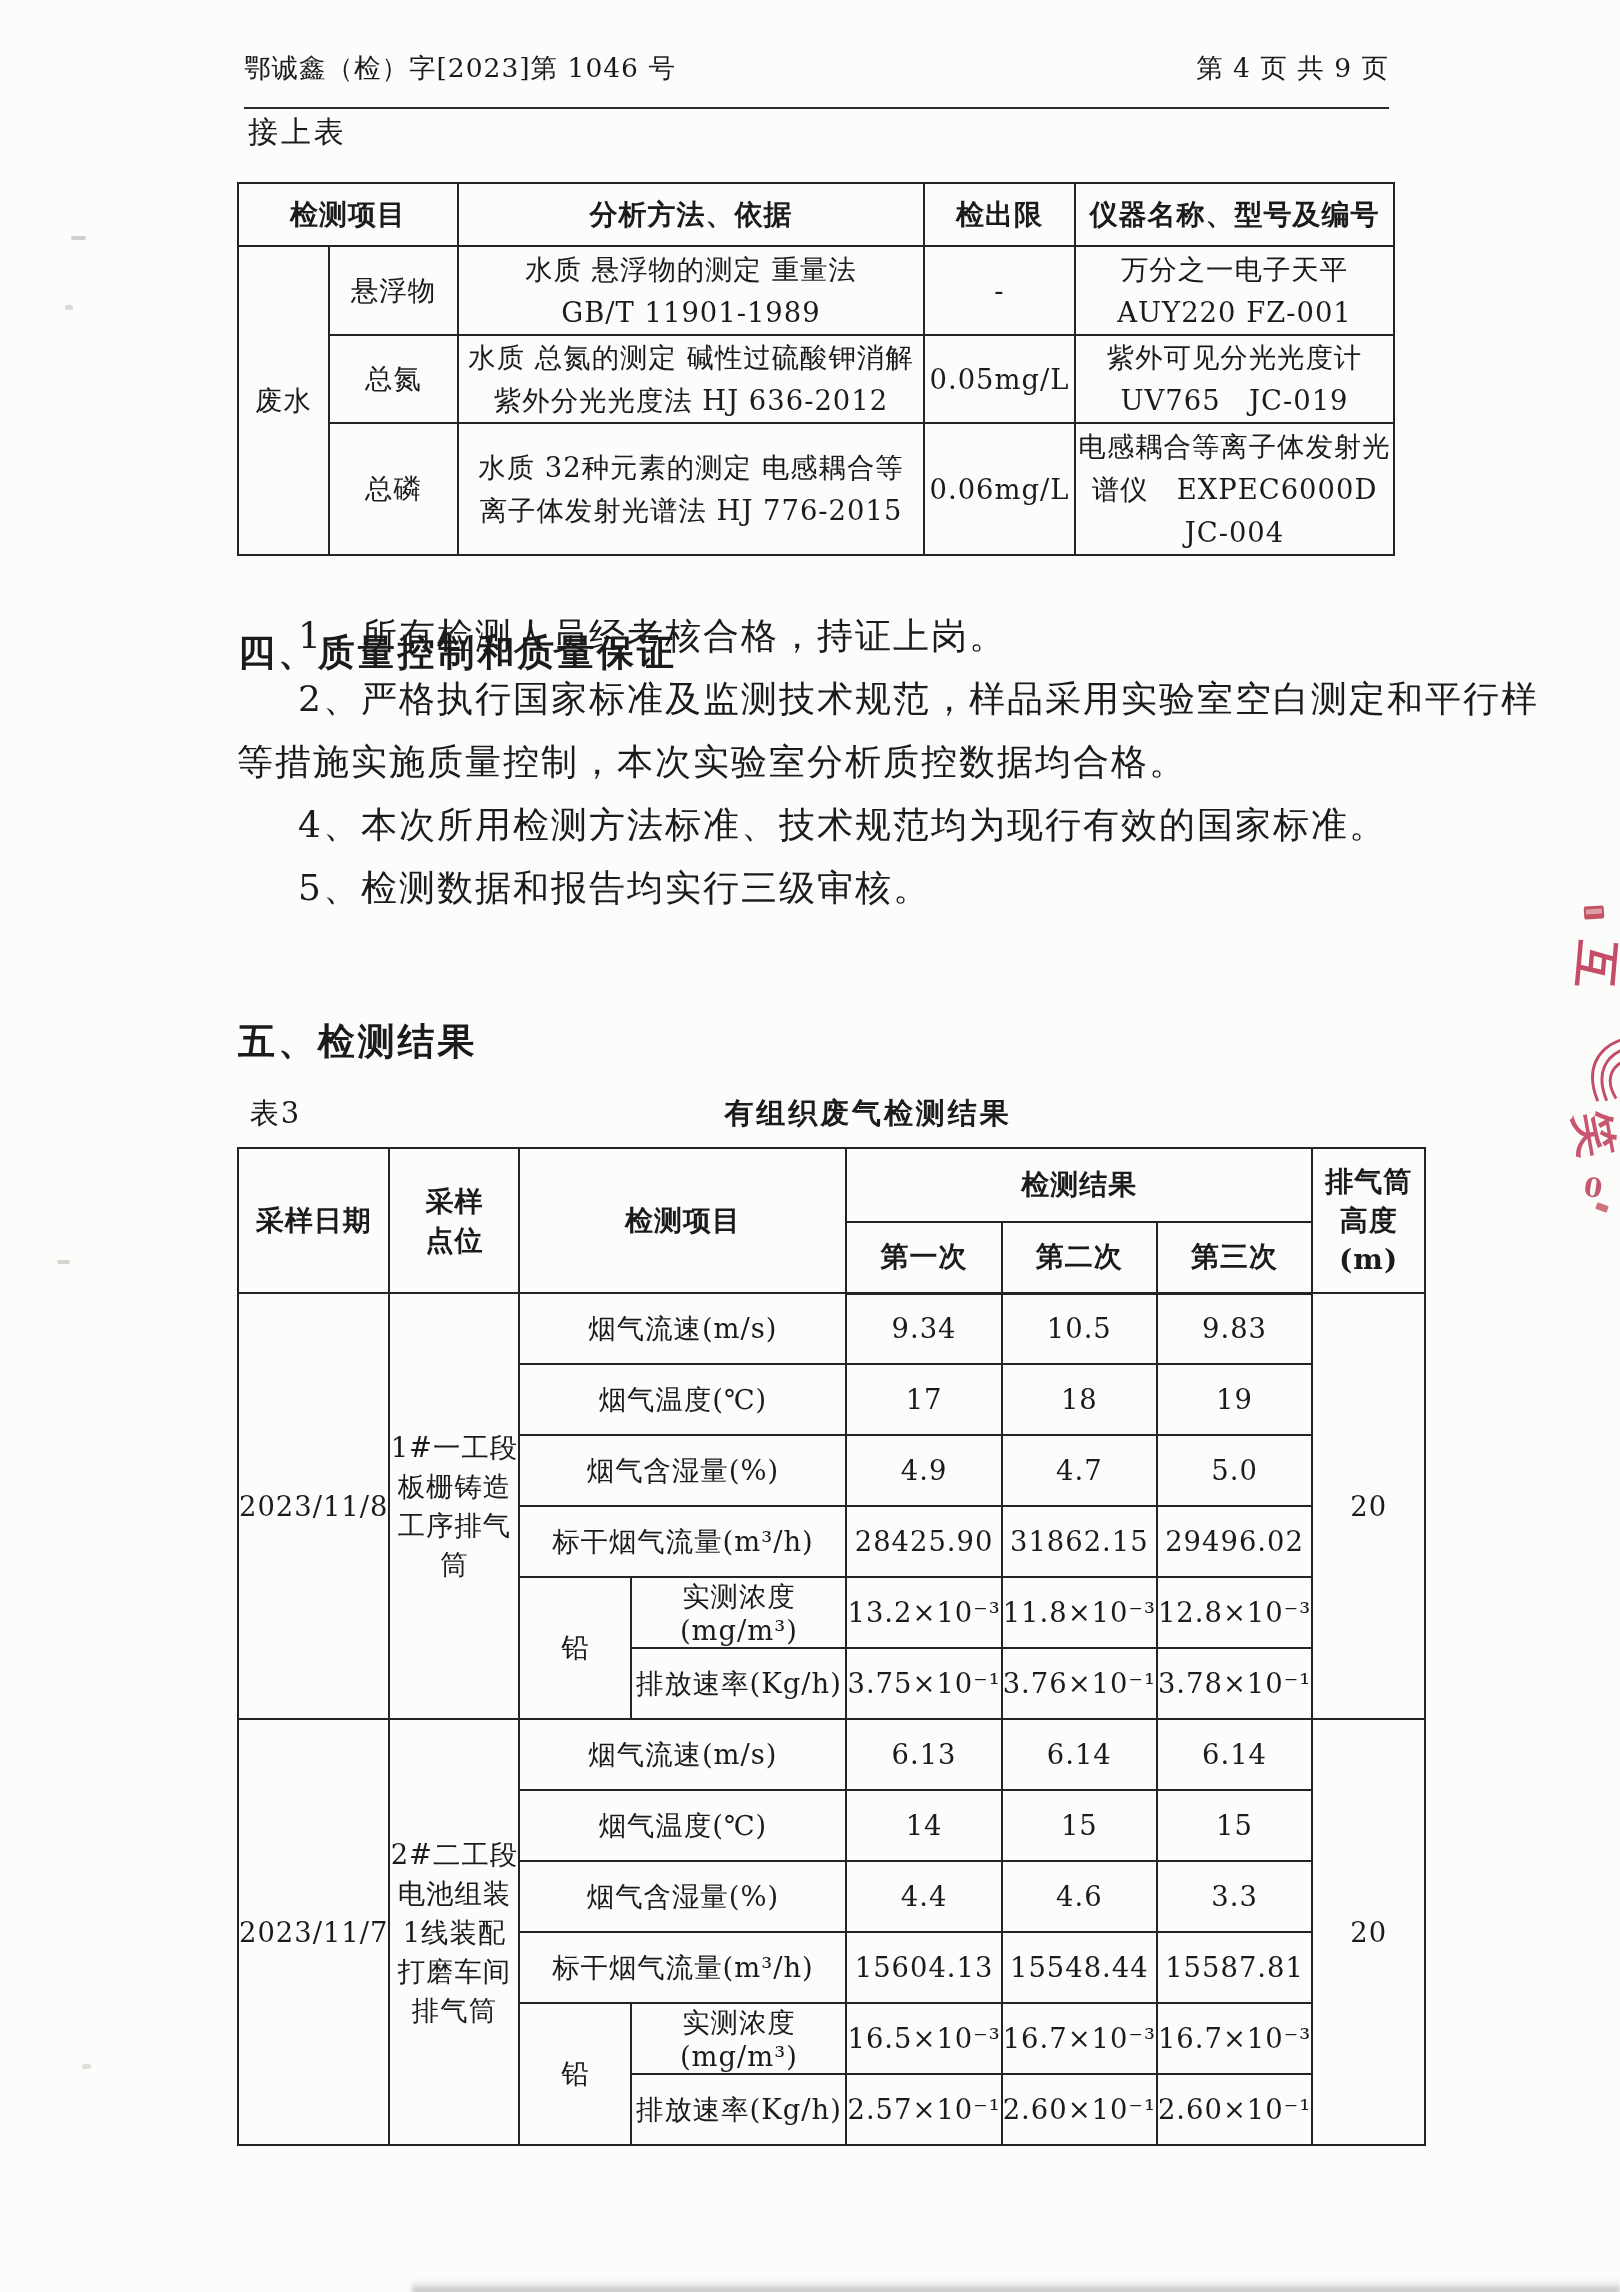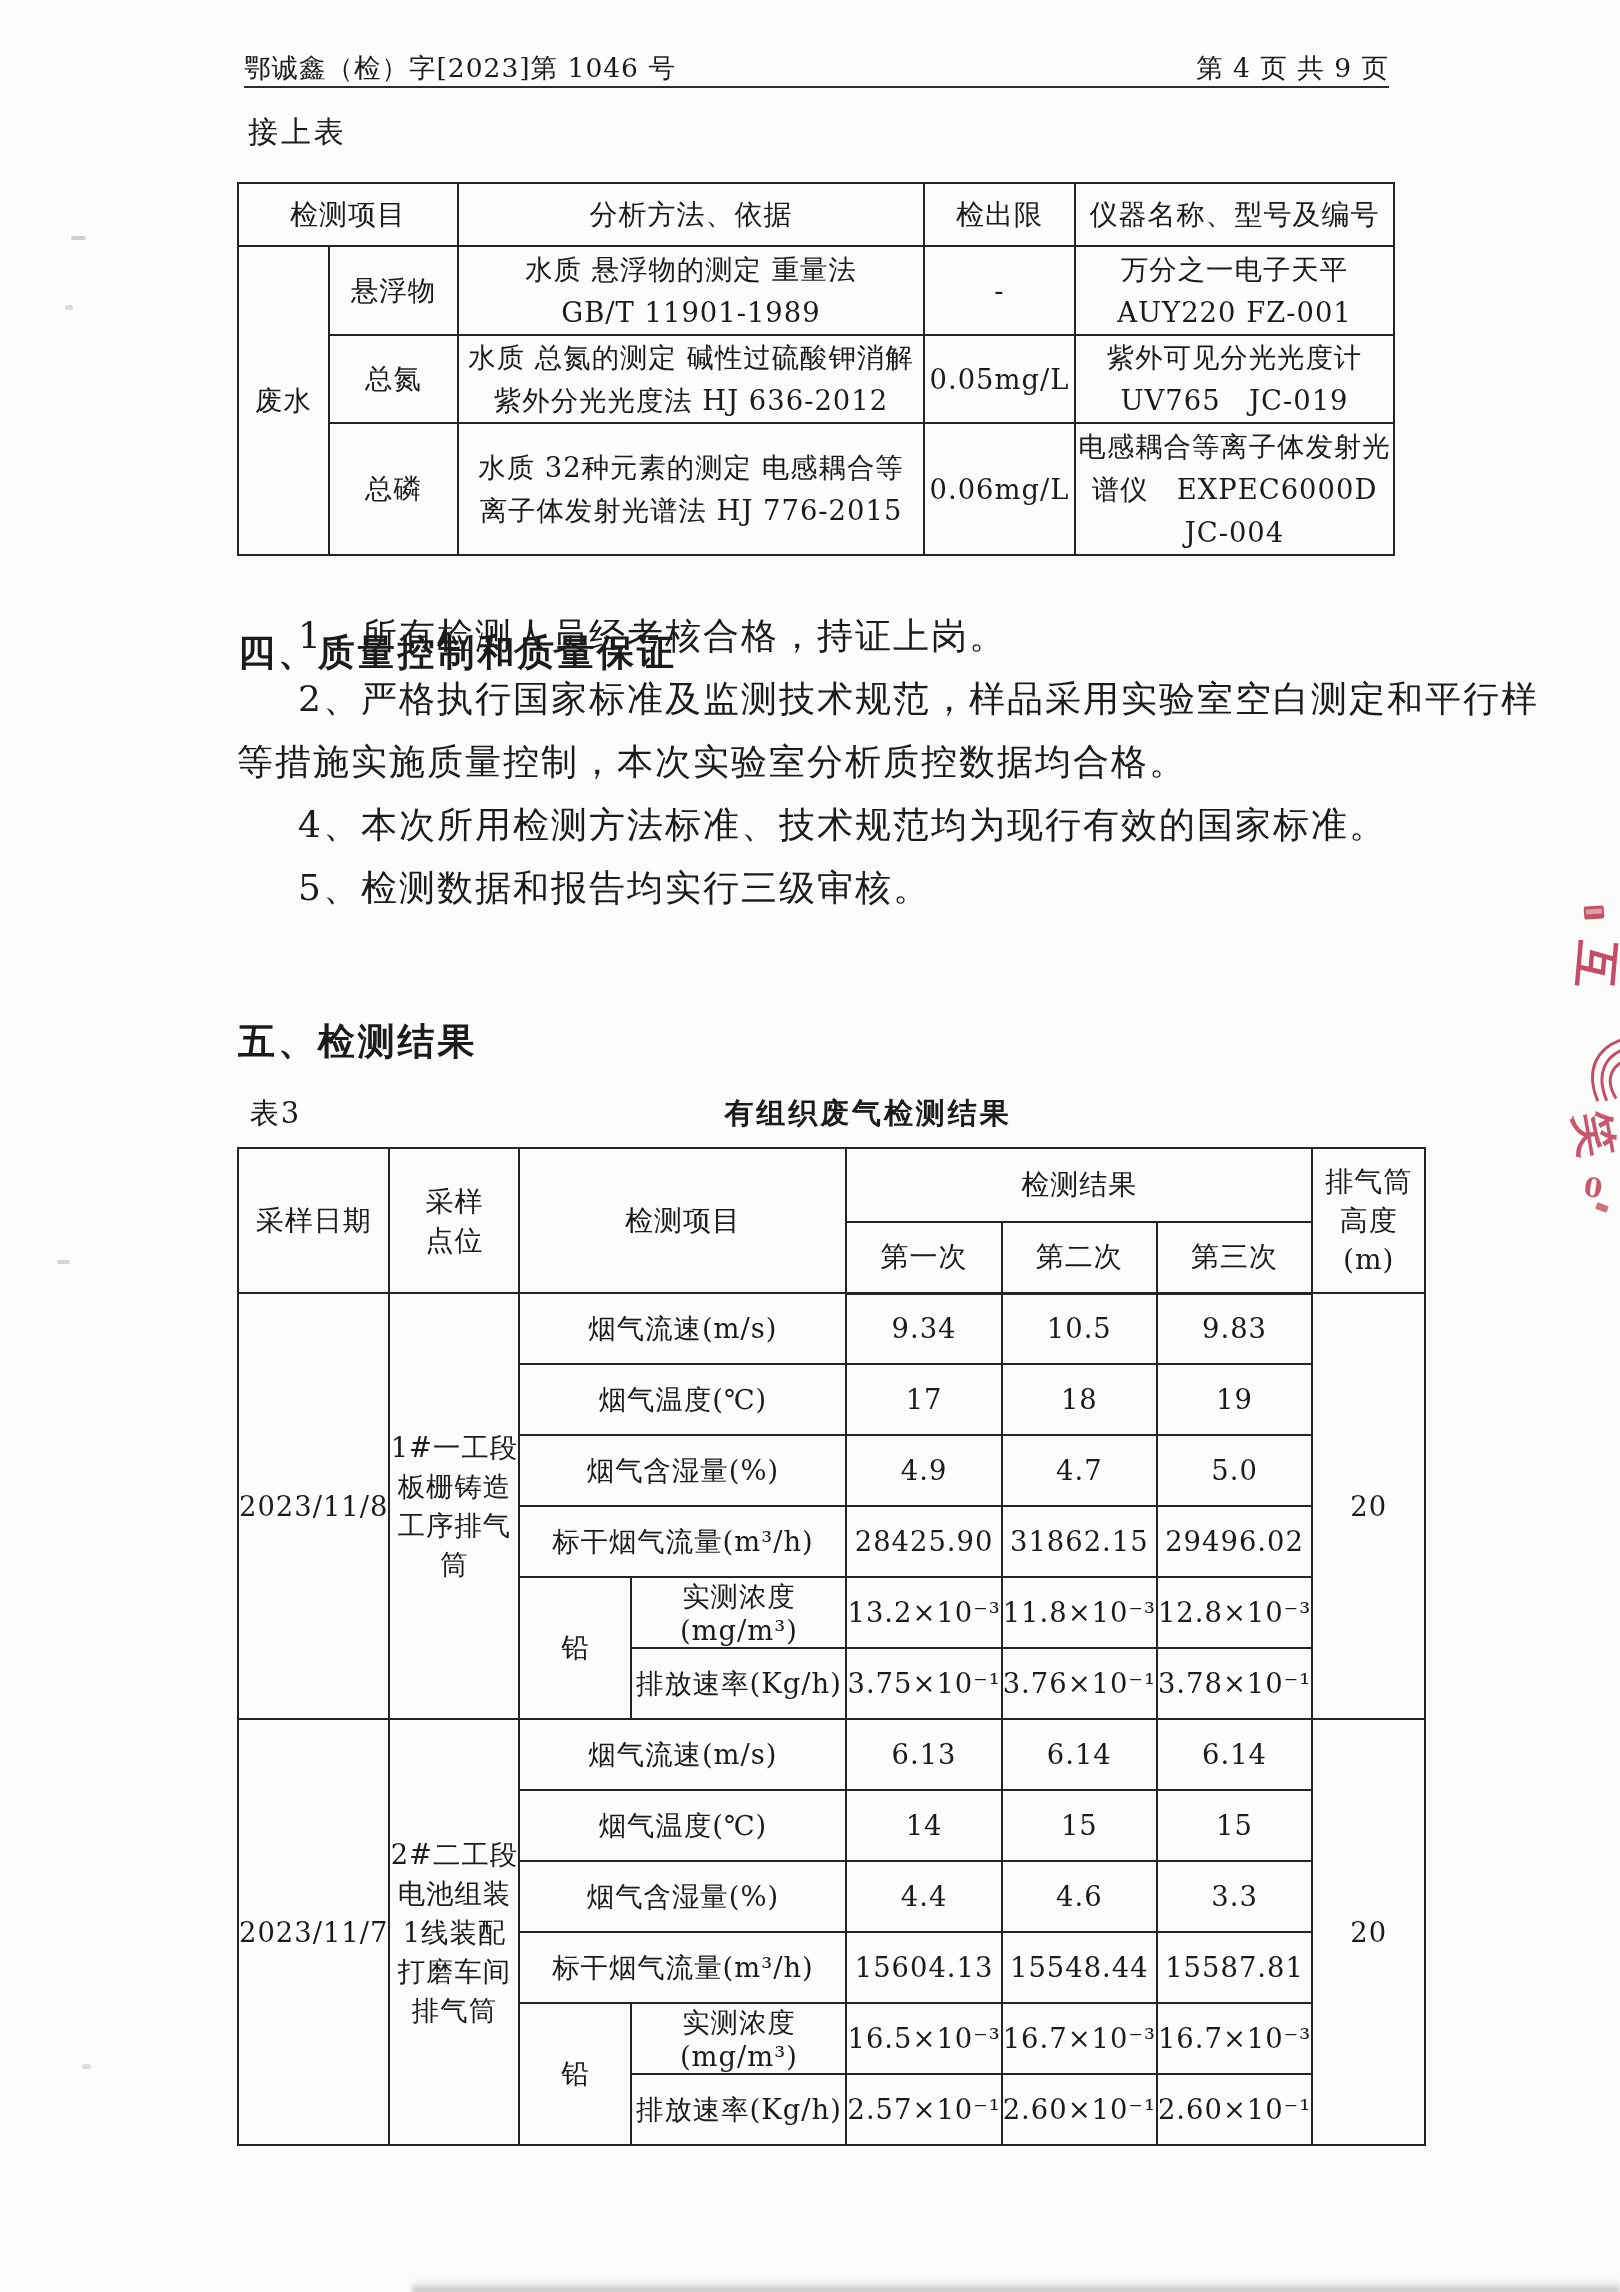--- a/index.html
+++ b/index.html
@@ -1,30 +1,30 @@
 <!DOCTYPE html>
 <html><head>
 <meta charset="utf-8">
 <style>
   html,body{margin:0;padding:0;background:#ffffff;}
   .page{position:relative;width:1620px;height:2293px;background:#fcfcfa;overflow:hidden;
         font-family:"DejaVu Serif","Liberation Serif",serif;color:#1b1b1b;}
   
   .hdr{position:absolute;left:244px;top:43px;width:1145px;height:43px;
        border-bottom:2.9px solid #2c2c2c;display:flex;justify-content:space-between;
-       align-items:flex-end;padding-bottom:0;font-size:26.5px;letter-spacing:1px;}
+       align-items:flex-end;padding-bottom:21px;font-size:26.5px;letter-spacing:1px;}
   .cont-label{position:absolute;left:248px;top:112px;font-size:30px;letter-spacing:2.9px;}
   
   table{border-collapse:collapse;table-layout:fixed;}
   .t1,.t3{position:absolute;left:237px;}
   .t1{top:182px;}
   .t3{top:1147px;}
   .t1 th,.t1 td,.t3 th,.t3 td{border:solid #242424;border-width:2.9px 2px;text-align:center;
        vertical-align:middle;padding:0;font-size:27.4px;letter-spacing:1px;overflow:hidden;}
-  .t1 th,.t3 th{font-weight:normal;font-size:28px;}
+  .t1 th,.t3 th{font-weight:bold;font-size:28px;}
   .t1{border:2.9px solid #1f1f1f;} .t3{border:2.9px solid #1f1f1f;}
   .ln{line-height:43px;}
   .ln3{line-height:39px;}
   .num{font-size:26.5px;letter-spacing:0.5px;}
   .datecell{font-size:26.5px;letter-spacing:0.5px;}
   .t1 .r-h{height:63px;} .t1 .r-a{height:89px;} .t1 .r-b{height:85px;} .t1 .r-c{height:132px;}
   .t3 .hr1{height:74px;} .t3 .hr2{height:71px;} .t3 .dr{height:71px;}
   .t3 .hr2 th{border-bottom-width:3.9px;}
   
   .sec-title{position:absolute;left:238px;font-weight:bold;font-size:37px;letter-spacing:2.9px;}

